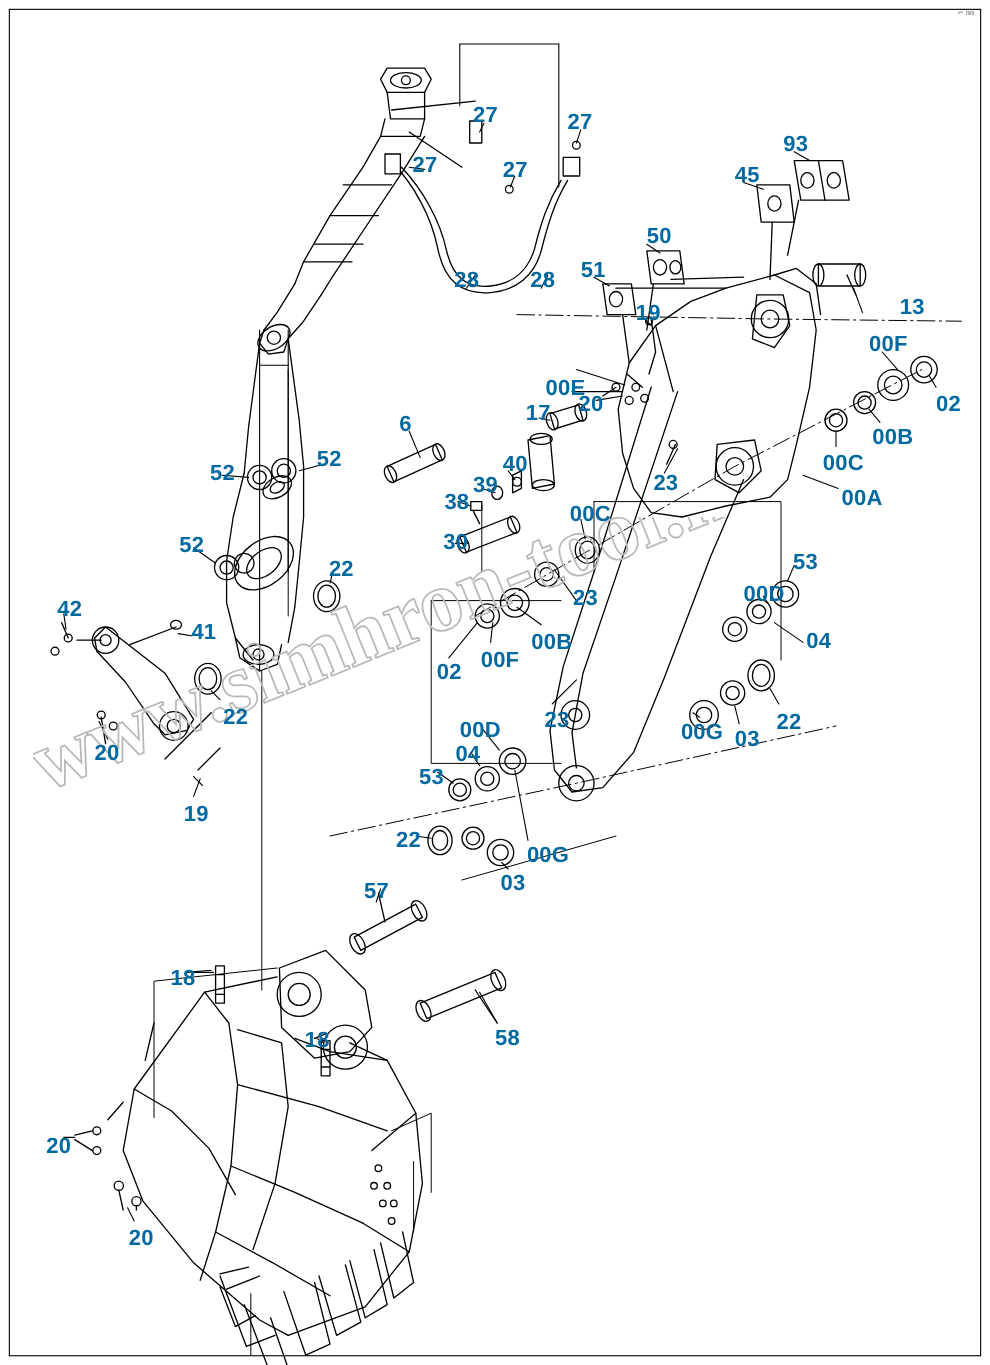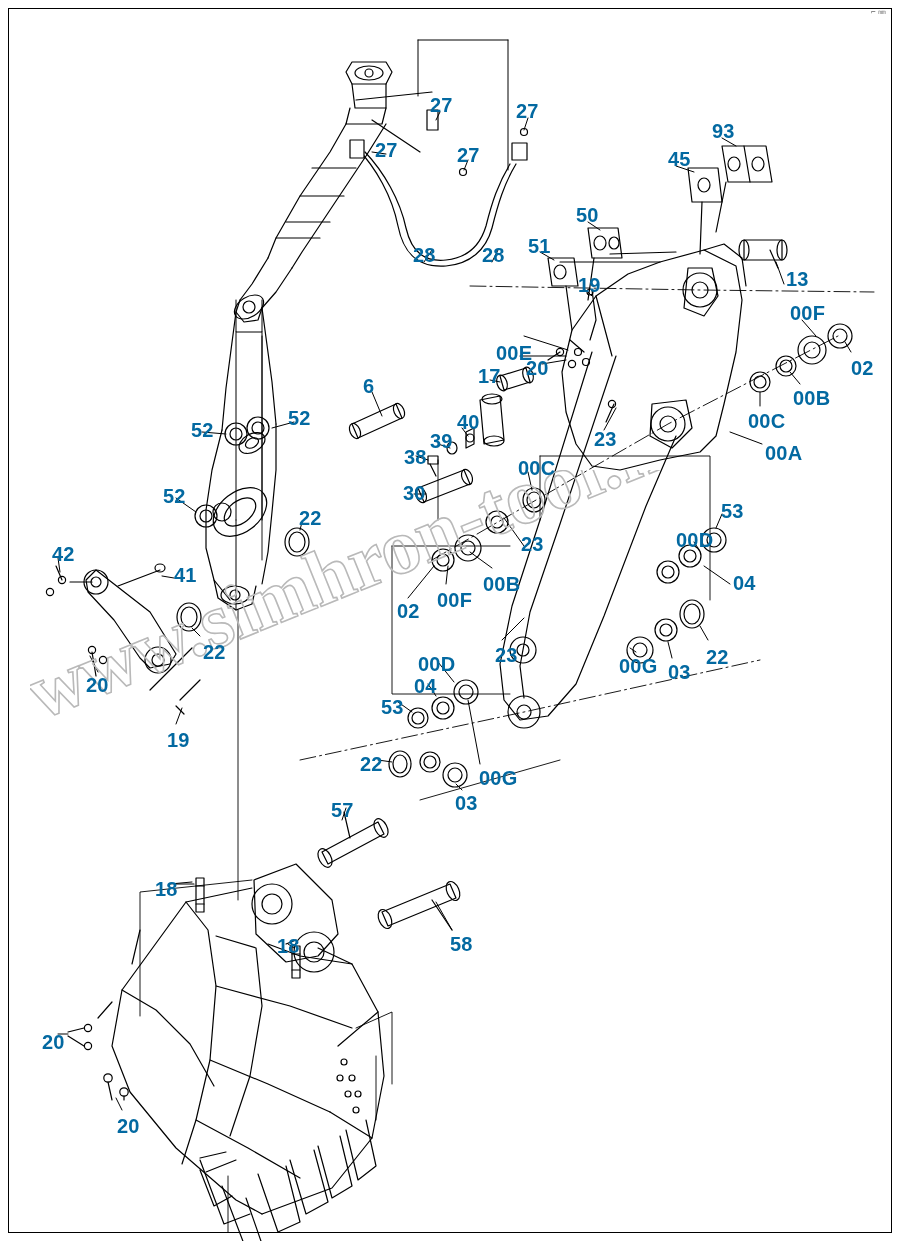--- a/index.html
+++ b/index.html
@@ -417,26 +417,26 @@
     <text class="wm-text" x="10" y="250" transform="rotate(-22 10 250)">www.simhron-tool.kz</text>
   </svg>
 
   <div id="callouts">
       <div class="lbl" style="left: 430px; top: 98px;">27</div>
       <div class="lbl" style="left: 516px; top: 104px;">27</div>
       <div class="lbl" style="left: 375px; top: 143px;">27</div>
       <div class="lbl" style="left: 457px; top: 148px;">27</div>
       <div class="lbl" style="left: 712px; top: 124px;">93</div>
       <div class="lbl" style="left: 668px; top: 152px;">45</div>
-      <div class="lbl" style="left: 576px; top: 208px;">50</div>
+      <div class="lbl" style="left: 588px; top: 208px;">50</div>
       <div class="lbl" style="left: 528px; top: 239px;">51</div>
       <div class="lbl" style="left: 578px; top: 278px;">19</div>
       <div class="lbl" style="left: 413px; top: 248px;">28</div>
       <div class="lbl" style="left: 482px; top: 248px;">28</div>
-      <div class="lbl" style="left: 786px; top: 272px;">13</div>
+      <div class="lbl" style="left: 818px; top: 272px;">13</div>
       <div class="lbl" style="left: 790px; top: 306px;">00F</div>
       <div class="lbl" style="left: 851px; top: 361px;">02</div>
       <div class="lbl" style="left: 793px; top: 391px;">00B</div>
       <div class="lbl" style="left: 748px; top: 414px;">00C</div>
       <div class="lbl" style="left: 765px; top: 446px;">00A</div>
       <div class="lbl" style="left: 496px; top: 346px;">00E</div>
       <div class="lbl" style="left: 526px; top: 361px;">20</div>
       <div class="lbl" style="left: 594px; top: 432px;">23</div>
       <div class="lbl" style="left: 478px; top: 369px;">17</div>
       <div class="lbl" style="left: 363px; top: 379px;">6</div>

